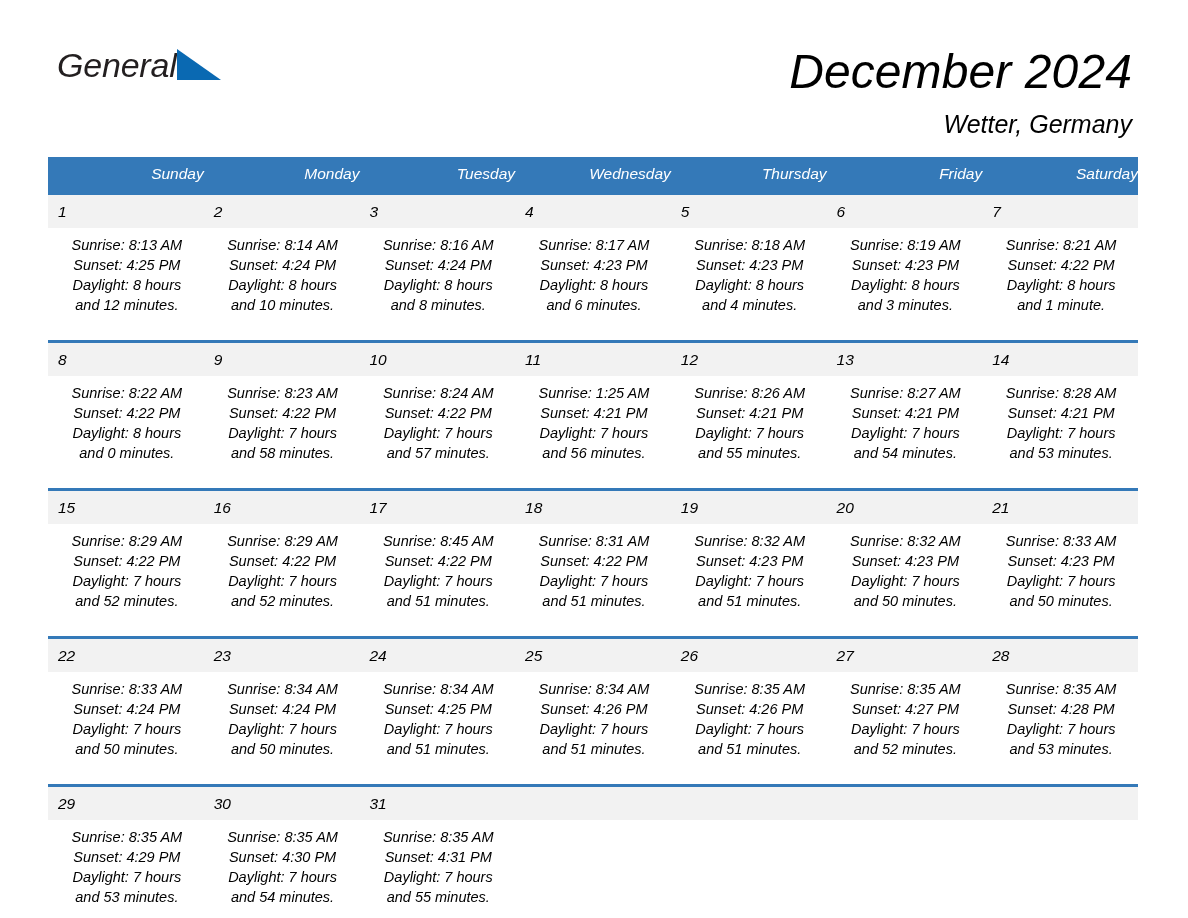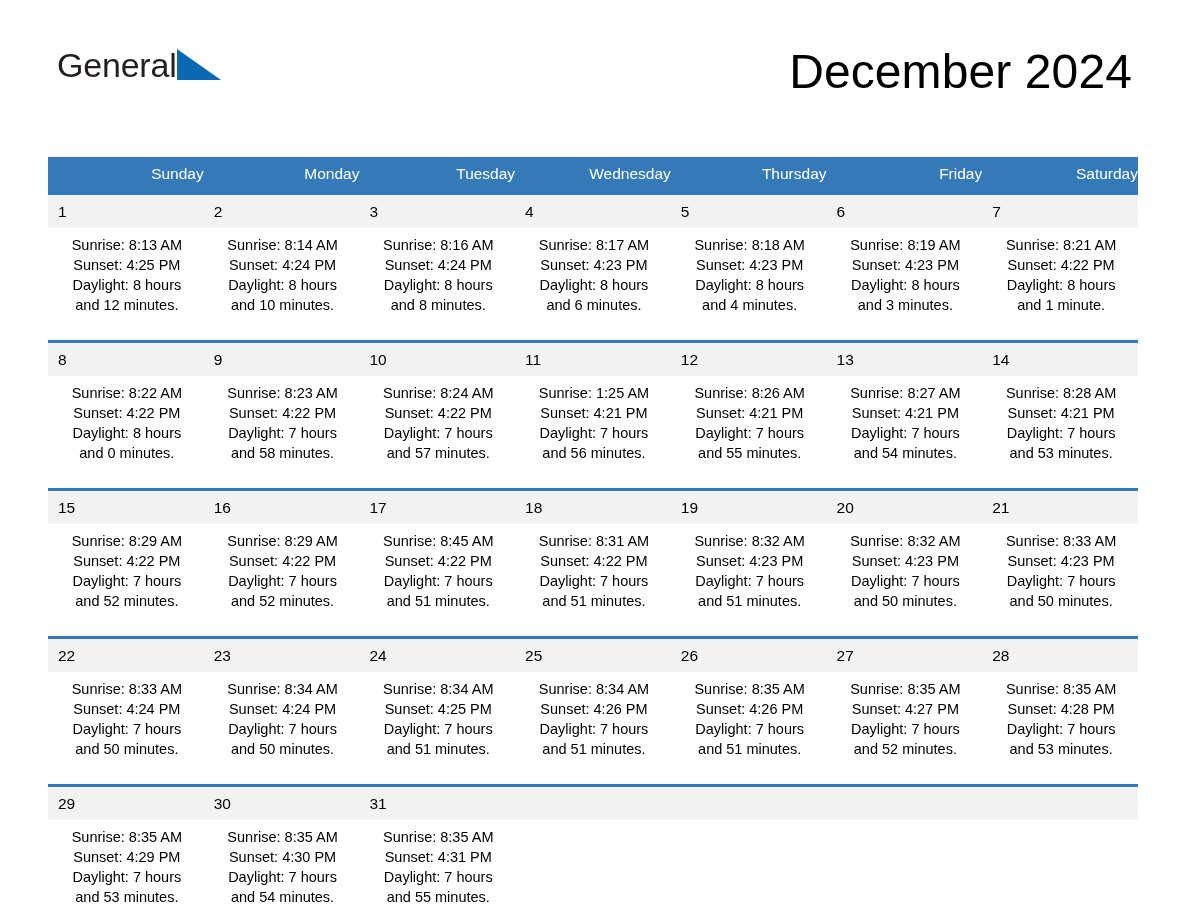--- a/index.html
+++ b/index.html
@@ -13,20 +13,21 @@
     height: 918px;
     font-family: "Liberation Sans", sans-serif;
     color: #000000;
     overflow: hidden;
   }
   .page {
     position: relative;
     width: 1188px;
     height: 696px;
     box-sizing: border-box;
+    font-style: italic;
   }
 
   
   .top-header {
     position: relative;
     height: 110px;
     padding: 40px 48px 0 48px;
     box-sizing: border-box;
   }
   .logo {
@@ -149,20 +150,21 @@
   <div class="top-header">
 
     <div class="logo">
       <span class="logo-general">General</span><span class="logo-triangle"><svg width="48" height="34" viewBox="0 0 48 34" aria-hidden="true">
             <polygon points="2,1 46,32 2,32" fill="#0a69b2"></polygon>
           </svg></span>
     </div>
 
     <div class="title-block">
       <h1 class="cal-title">December 2024</h1>
+      <h2 class="cal-subtitle">Wetter, Germany</h2>
     </div>
 
   </div>
 
   <div class="calendar-wrap">
     <table class="calendar">
       <colgroup>
         <col>
           <col>
           <col>

